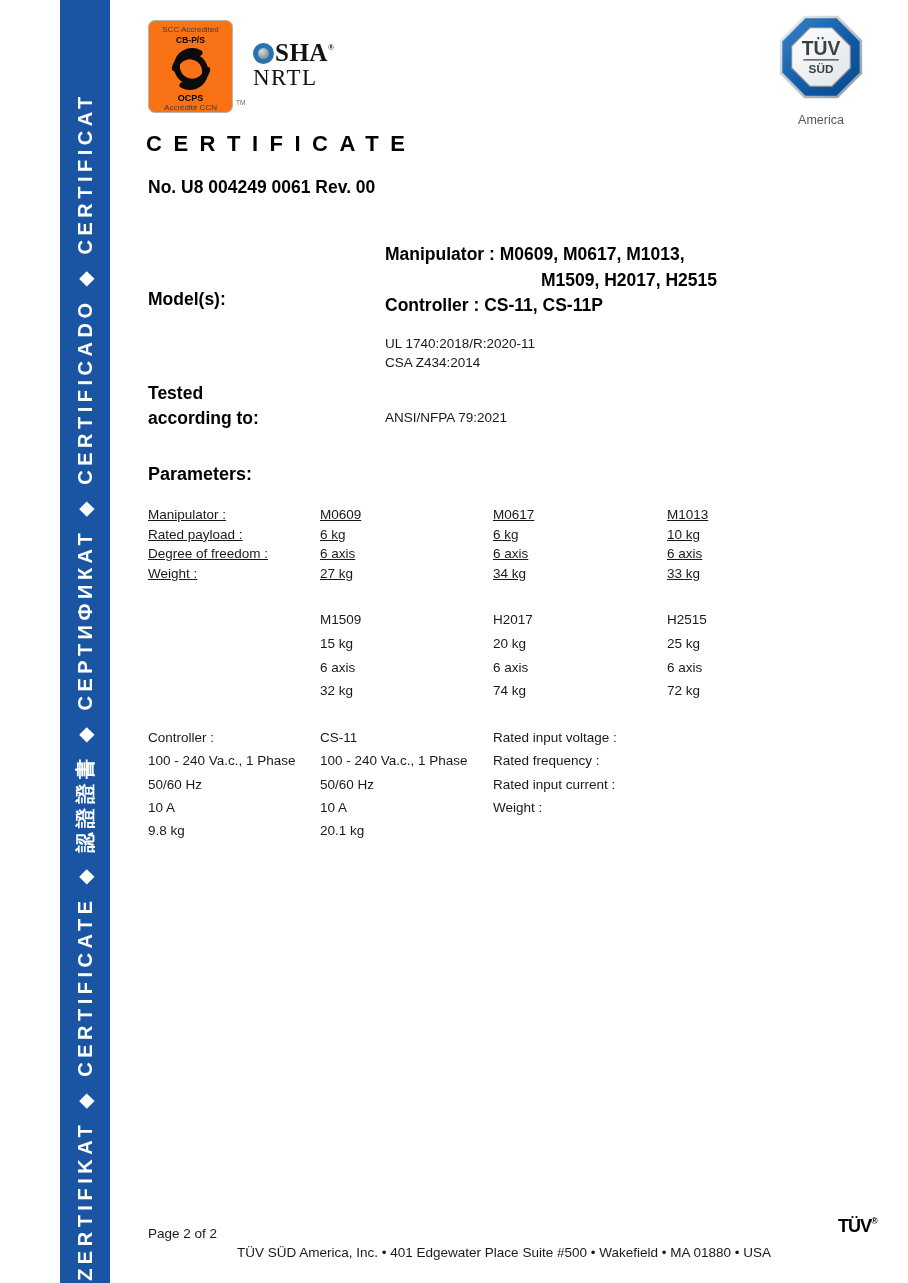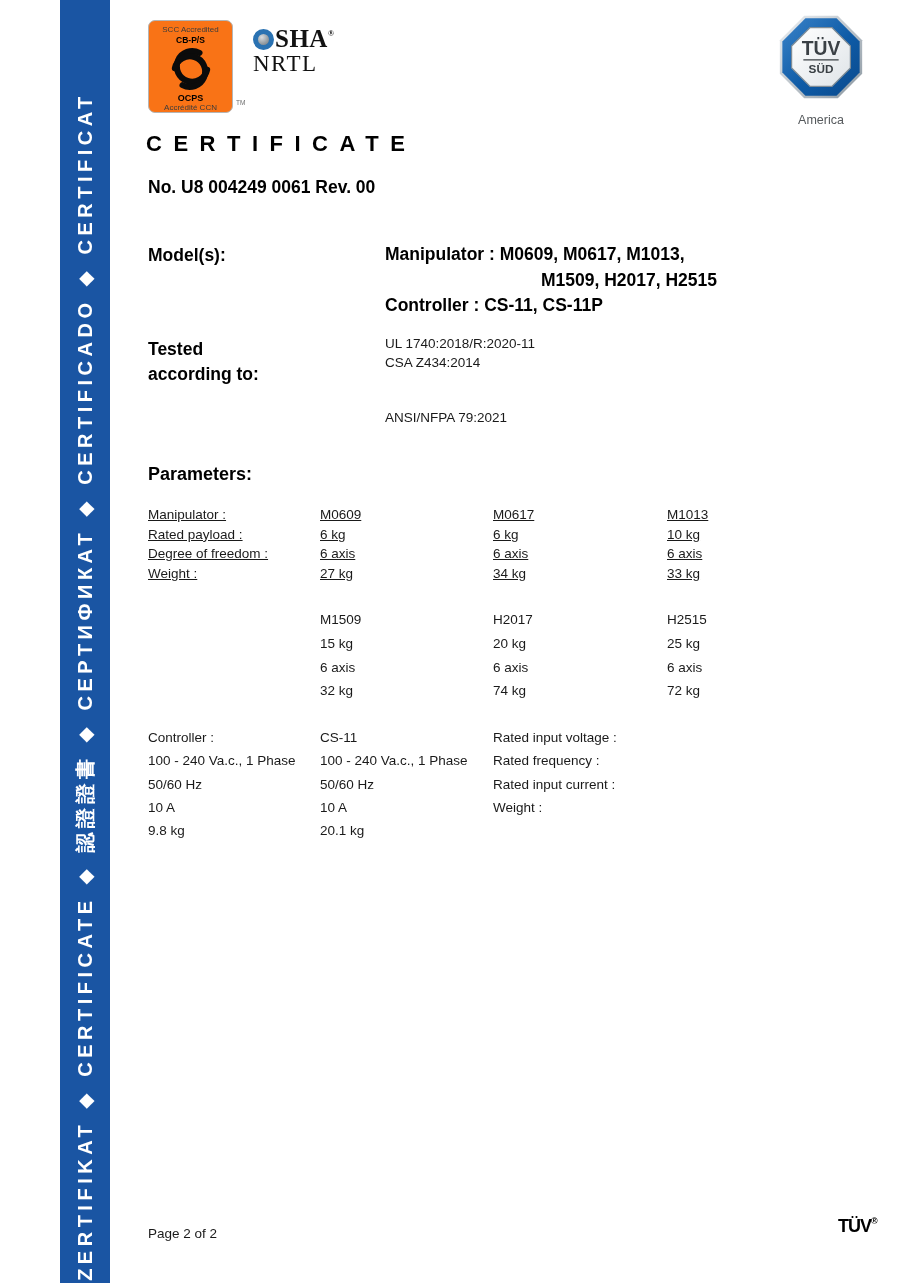--- a/index.html
+++ b/index.html
@@ -22,37 +22,37 @@
     border:1.5px solid #b5b5b5; border-radius:7px; background:#f97316;
     display:flex; flex-direction:column; align-items:center; justify-content:center; padding-top:3px;
   }
   .scc-top { font-size:8px; color:#3c3c3c; letter-spacing:0; }
   .scc-cb { font-size:8.5px; font-weight:bold; color:#000; margin-top:1px; }
   .scc-swirl { margin:1px 0; }
   .scc-ocps { font-size:9px; font-weight:bold; color:#000; }
   .scc-bottom { font-size:8px; color:#3c3c3c; }
   .scc-tm { position:absolute; left:236px; top:99px; font-size:6.5px; color:#6b6b6b; }
   
-  .osha { position:absolute; left:253px; top:22px; font-family:"Liberation Serif","DejaVu Serif",serif; color:#121212; }
+  .osha { position:absolute; left:253px; top:36px; font-family:"Liberation Serif","DejaVu Serif",serif; color:#121212; }
   .osha-line1 { font-size:25px; font-weight:bold; letter-spacing:0.5px; line-height:24px; white-space:nowrap; }
   .osha-o {
     display:inline-block; width:21px; height:21px; border-radius:50%;
     border:5px solid #2a72b2; vertical-align:-2.5px; margin-right:1px;
     background:radial-gradient(circle at 35% 30%, #d8dcdf 0%, #9aa2a8 55%, #70787e 100%);
   }
   .osha-reg { font-size:8px; vertical-align:11px; letter-spacing:0; }
   .osha-line2 { font-size:23px; letter-spacing:1.5px; line-height:25px; }
   
   .tuvlogo { position:absolute; left:779px; top:15px; width:84px; text-align:center; }
   .tuv-caption { margin-top:10px; font-size:12.5px; color:#55595c; }
   
   .title { position:absolute; left:146px; top:131px; font-size:22px; font-weight:bold; letter-spacing:11.5px; color:#000; white-space:nowrap; }
   .cert-no { position:absolute; left:148px; top:177px; font-size:17.5px; font-weight:bold; color:#000; }
   
-  .lbl-17 { font-size:17.5px; font-weight:bold; color:#000; line-height:25px; }
+  .lbl-17 { font-size:17.5px; font-weight:bold; color:#000; line-height:25px;margin-top:44px; }
   .models-label { position:absolute; left:148px; top:243px; }
   .models-value { position:absolute; left:385px; top:242px; width:332px; font-size:17.5px; font-weight:bold; color:#000; line-height:25.5px; white-space:nowrap; }
   .models-value .l2 { text-align:right; }
   .tested-label { position:absolute; left:148px; top:337px; }
   .tested-value { position:absolute; left:385px; top:334px; font-size:13.5px; line-height:19px; color:#1a1a1a; }
   .also-label { position:absolute; left:148px; top:409px; font-size:13.5px; font-weight:bold; color:#000; line-height:20px; }
   .also-value { position:absolute; left:385px; top:410px; font-size:13.5px; color:#1a1a1a; }
   .params-heading { position:absolute; left:148px; top:464px; font-size:18px; font-weight:bold; color:#000; }
   
   .pgrid { position:absolute; left:148px; display:grid; font-size:13.5px; color:#1a1a1a; white-space:nowrap; }
@@ -193,14 +193,15 @@
     <div>Rated input current :</div>
     <div>10 A</div>
     <div>10 A</div>
     <div>Weight :</div>
     <div>9.8 kg</div>
     <div>20.1 kg</div>
   </div>
 
   <div class="footer-tuv"><span>TÜV</span><sup>®</sup></div>
   <div class="footer-page">Page 2 of 2</div>
+  <div class="footer-address">TÜV SÜD America, Inc. • 401 Edgewater Place Suite #500 • Wakefield • MA 01880 • USA</div>
 
 </div>
 
 </body></html>

